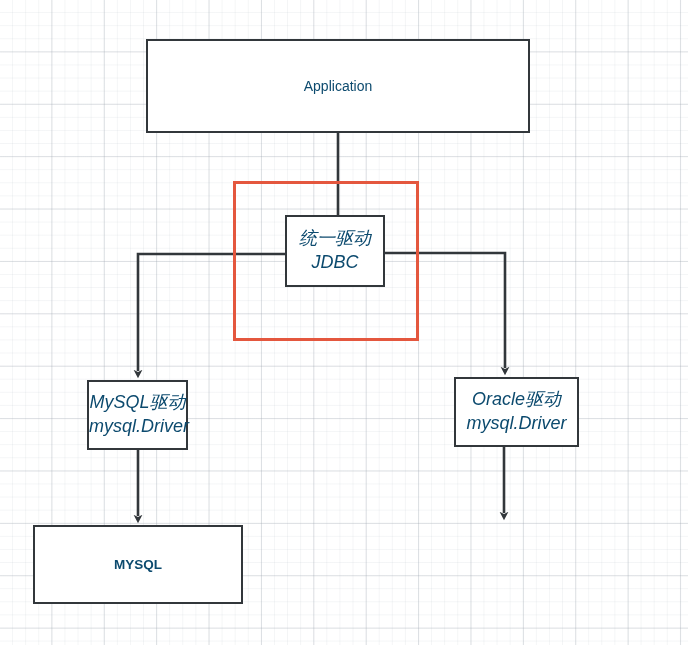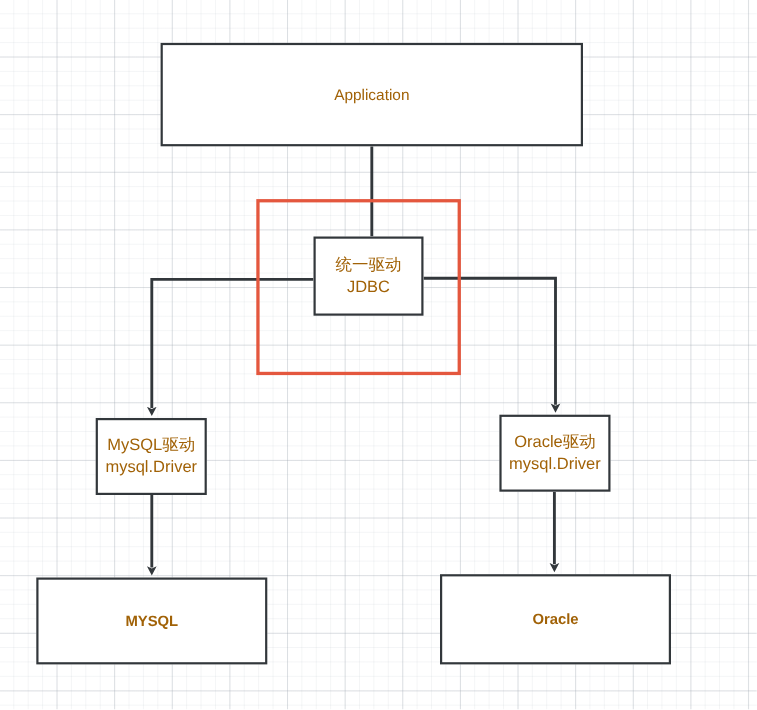--- a/index.html
+++ b/index.html
@@ -36,36 +36,36 @@
   }
   .node {
     position: absolute;
     box-sizing: border-box;
     background: #ffffff;
     border: 2.5px solid #32373b;
     display: flex;
     flex-direction: column;
     justify-content: center;
     text-align: center;
-    color: #a16207;
+    color: #0c4a6e;
     z-index: 3;
   }
   .node .line {
     display: block;
     line-height: 1.32;
     white-space: nowrap;
   }
   .node-big .line { font-size: 14px; }
   .node-mid .line { font-size: 13.5px; font-weight: bold; }
-  .node-small .line { font-size: 15px; }
+  .node-small .line { font-size: 18px; font-style: italic; }
 
   #node-application { left: 146px; top: 39px;  width: 384px; height: 94px; }
   #node-jdbc        { left: 285px; top: 215px; width: 100px; height: 72px; }
   #node-mysql-driver{ left: 87px;  top: 380px; width: 101px; height: 70px; }
-  #node-oracle-driver{left: 454px; top: 377px; width: 101px; height: 70px; }
+  #node-oracle-driver{left: 454px; top: 377px; width: 125px; height: 70px; }
   #node-mysql-db    { left: 33px;  top: 525px; width: 210px; height: 79px; }
   #node-oracle-db   { left: 400px; top: 522px; width: 210px; height: 82px; }
 
   #highlight-box {
     position: absolute;
     box-sizing: border-box;
     left: 233px;
     top: 181px;
     width: 186px;
     height: 160px;
@@ -115,17 +115,14 @@
 
   <div class="node node-small" id="node-oracle-driver">
     <span class="line">Oracle驱动</span>
     <span class="line">mysql.Driver</span>
   </div>
 
   <div class="node node-mid" id="node-mysql-db">
     <span class="line">MYSQL</span>
   </div>
 
-  <div class="node node-mid" id="node-oracle-db">
-    <span class="line">Oracle</span>
-  </div>
 
 </div>
 
 </body></html>

